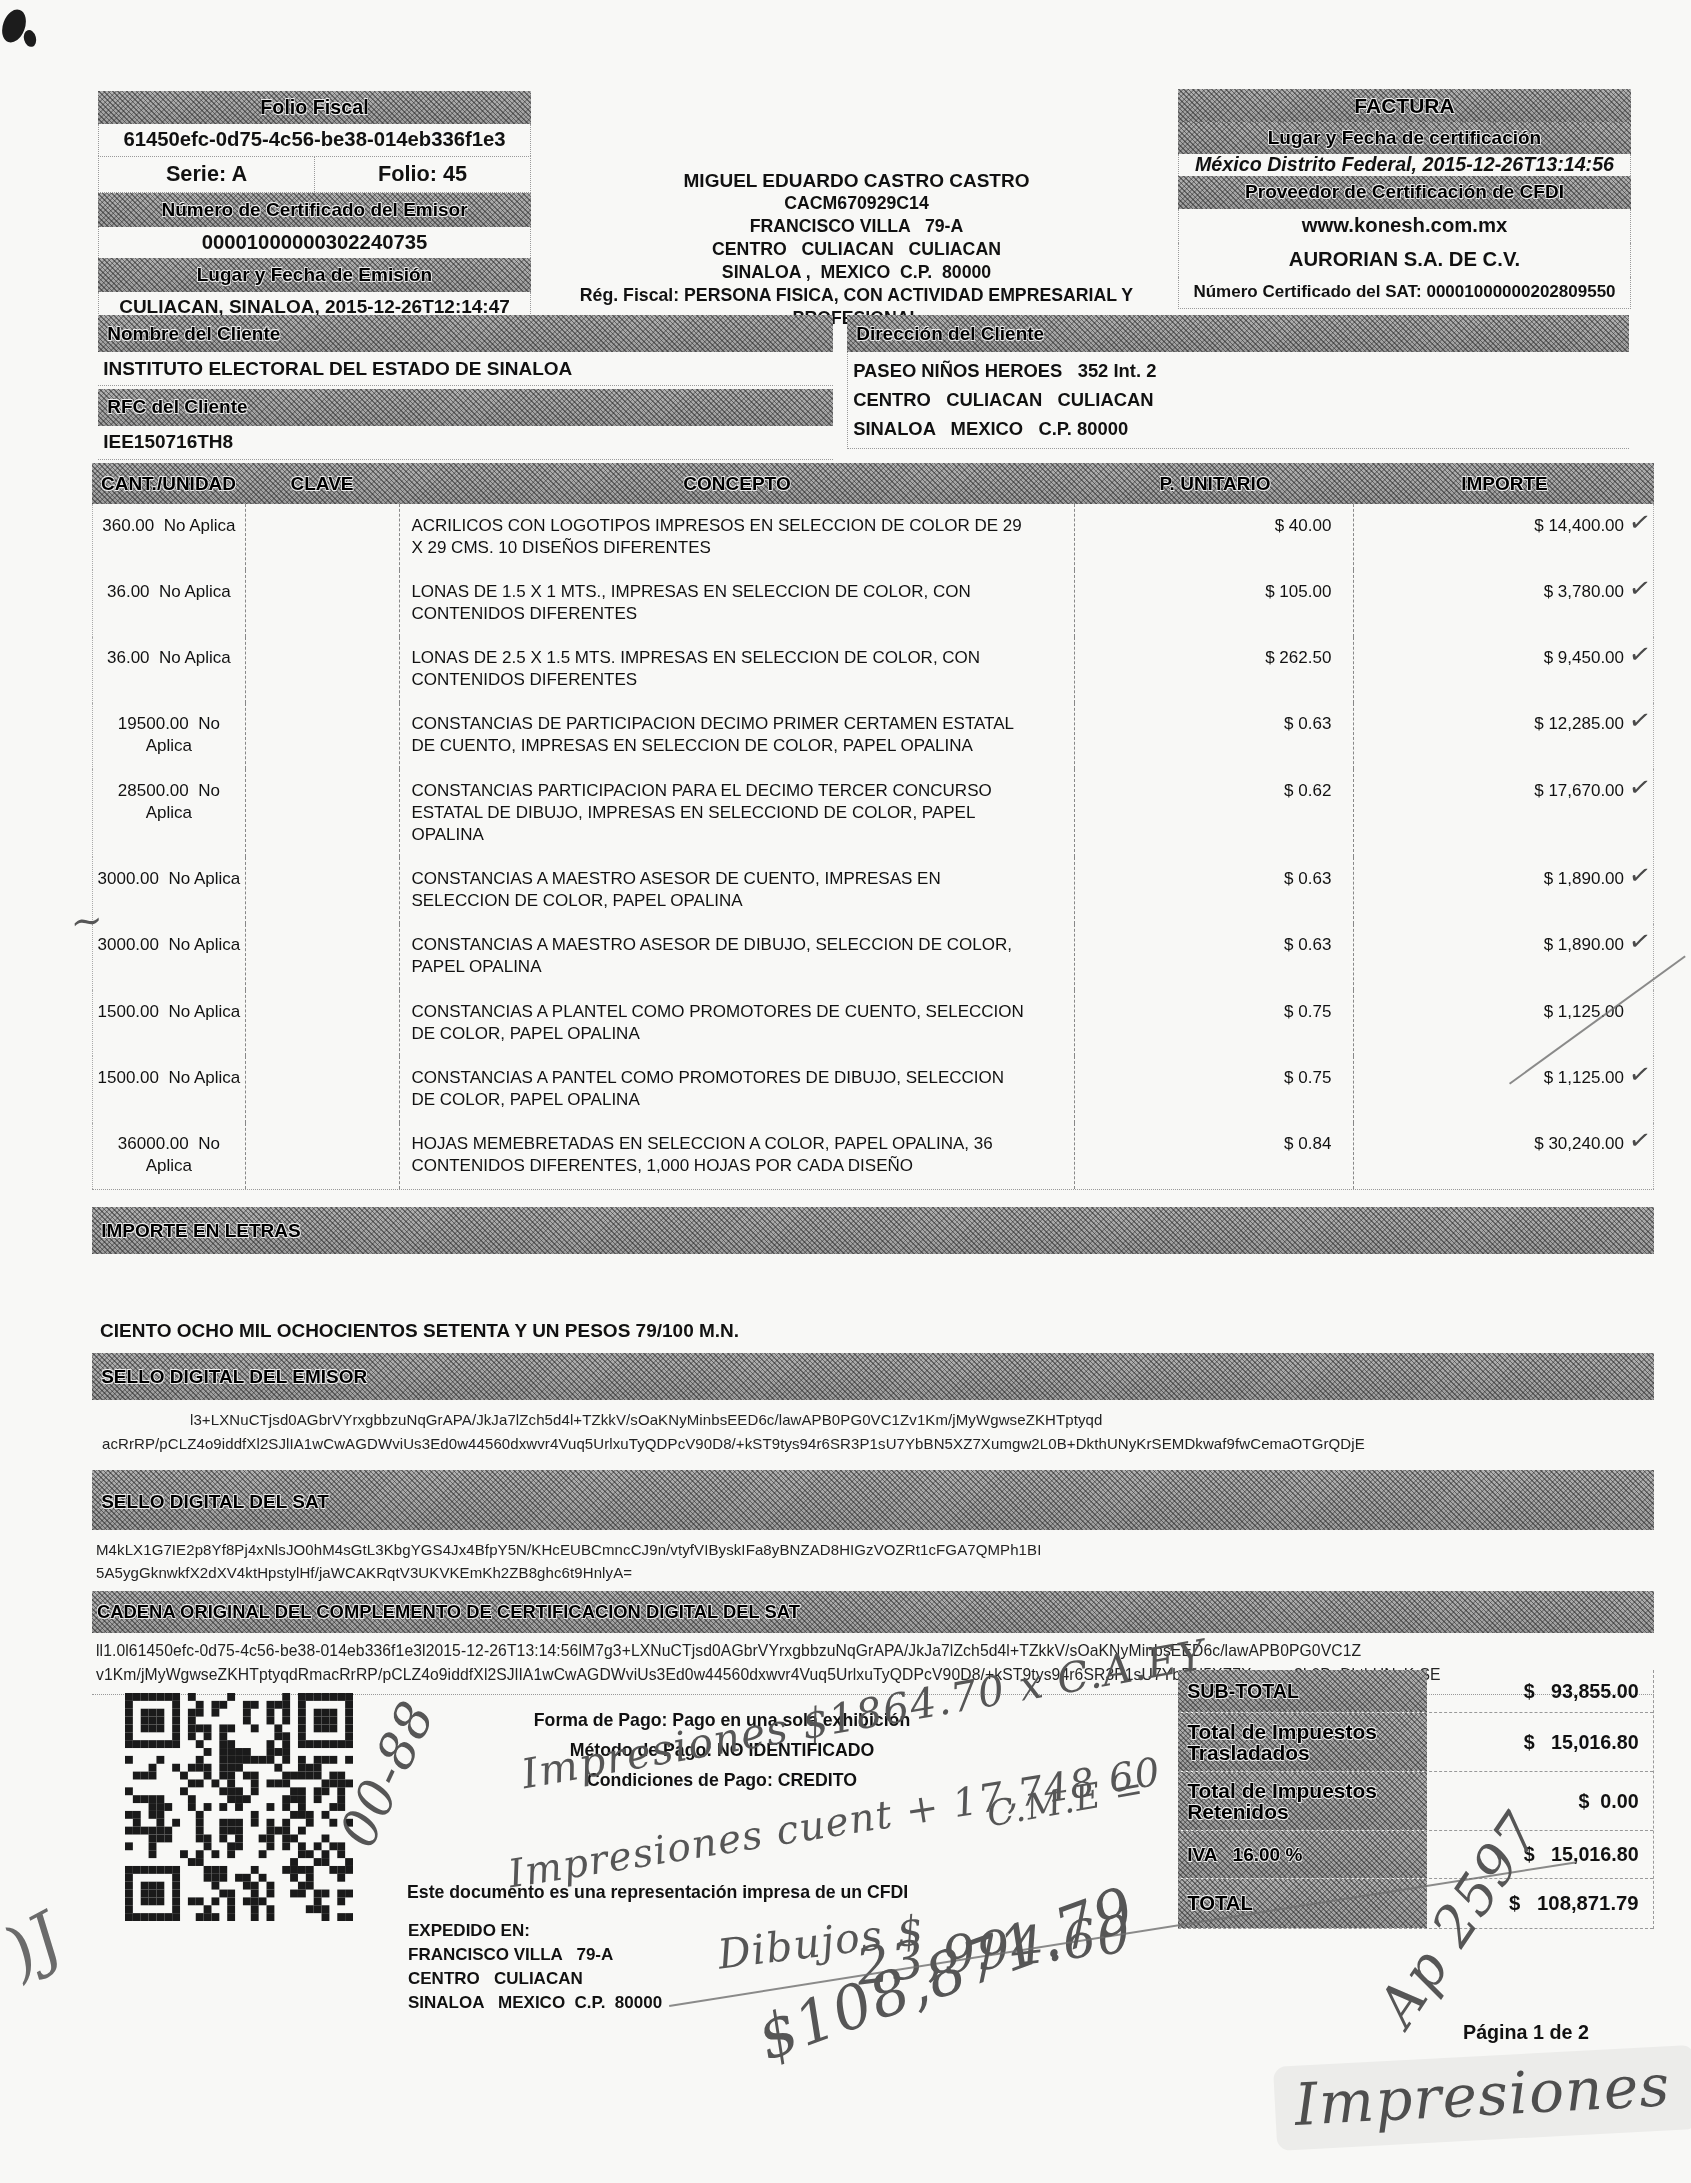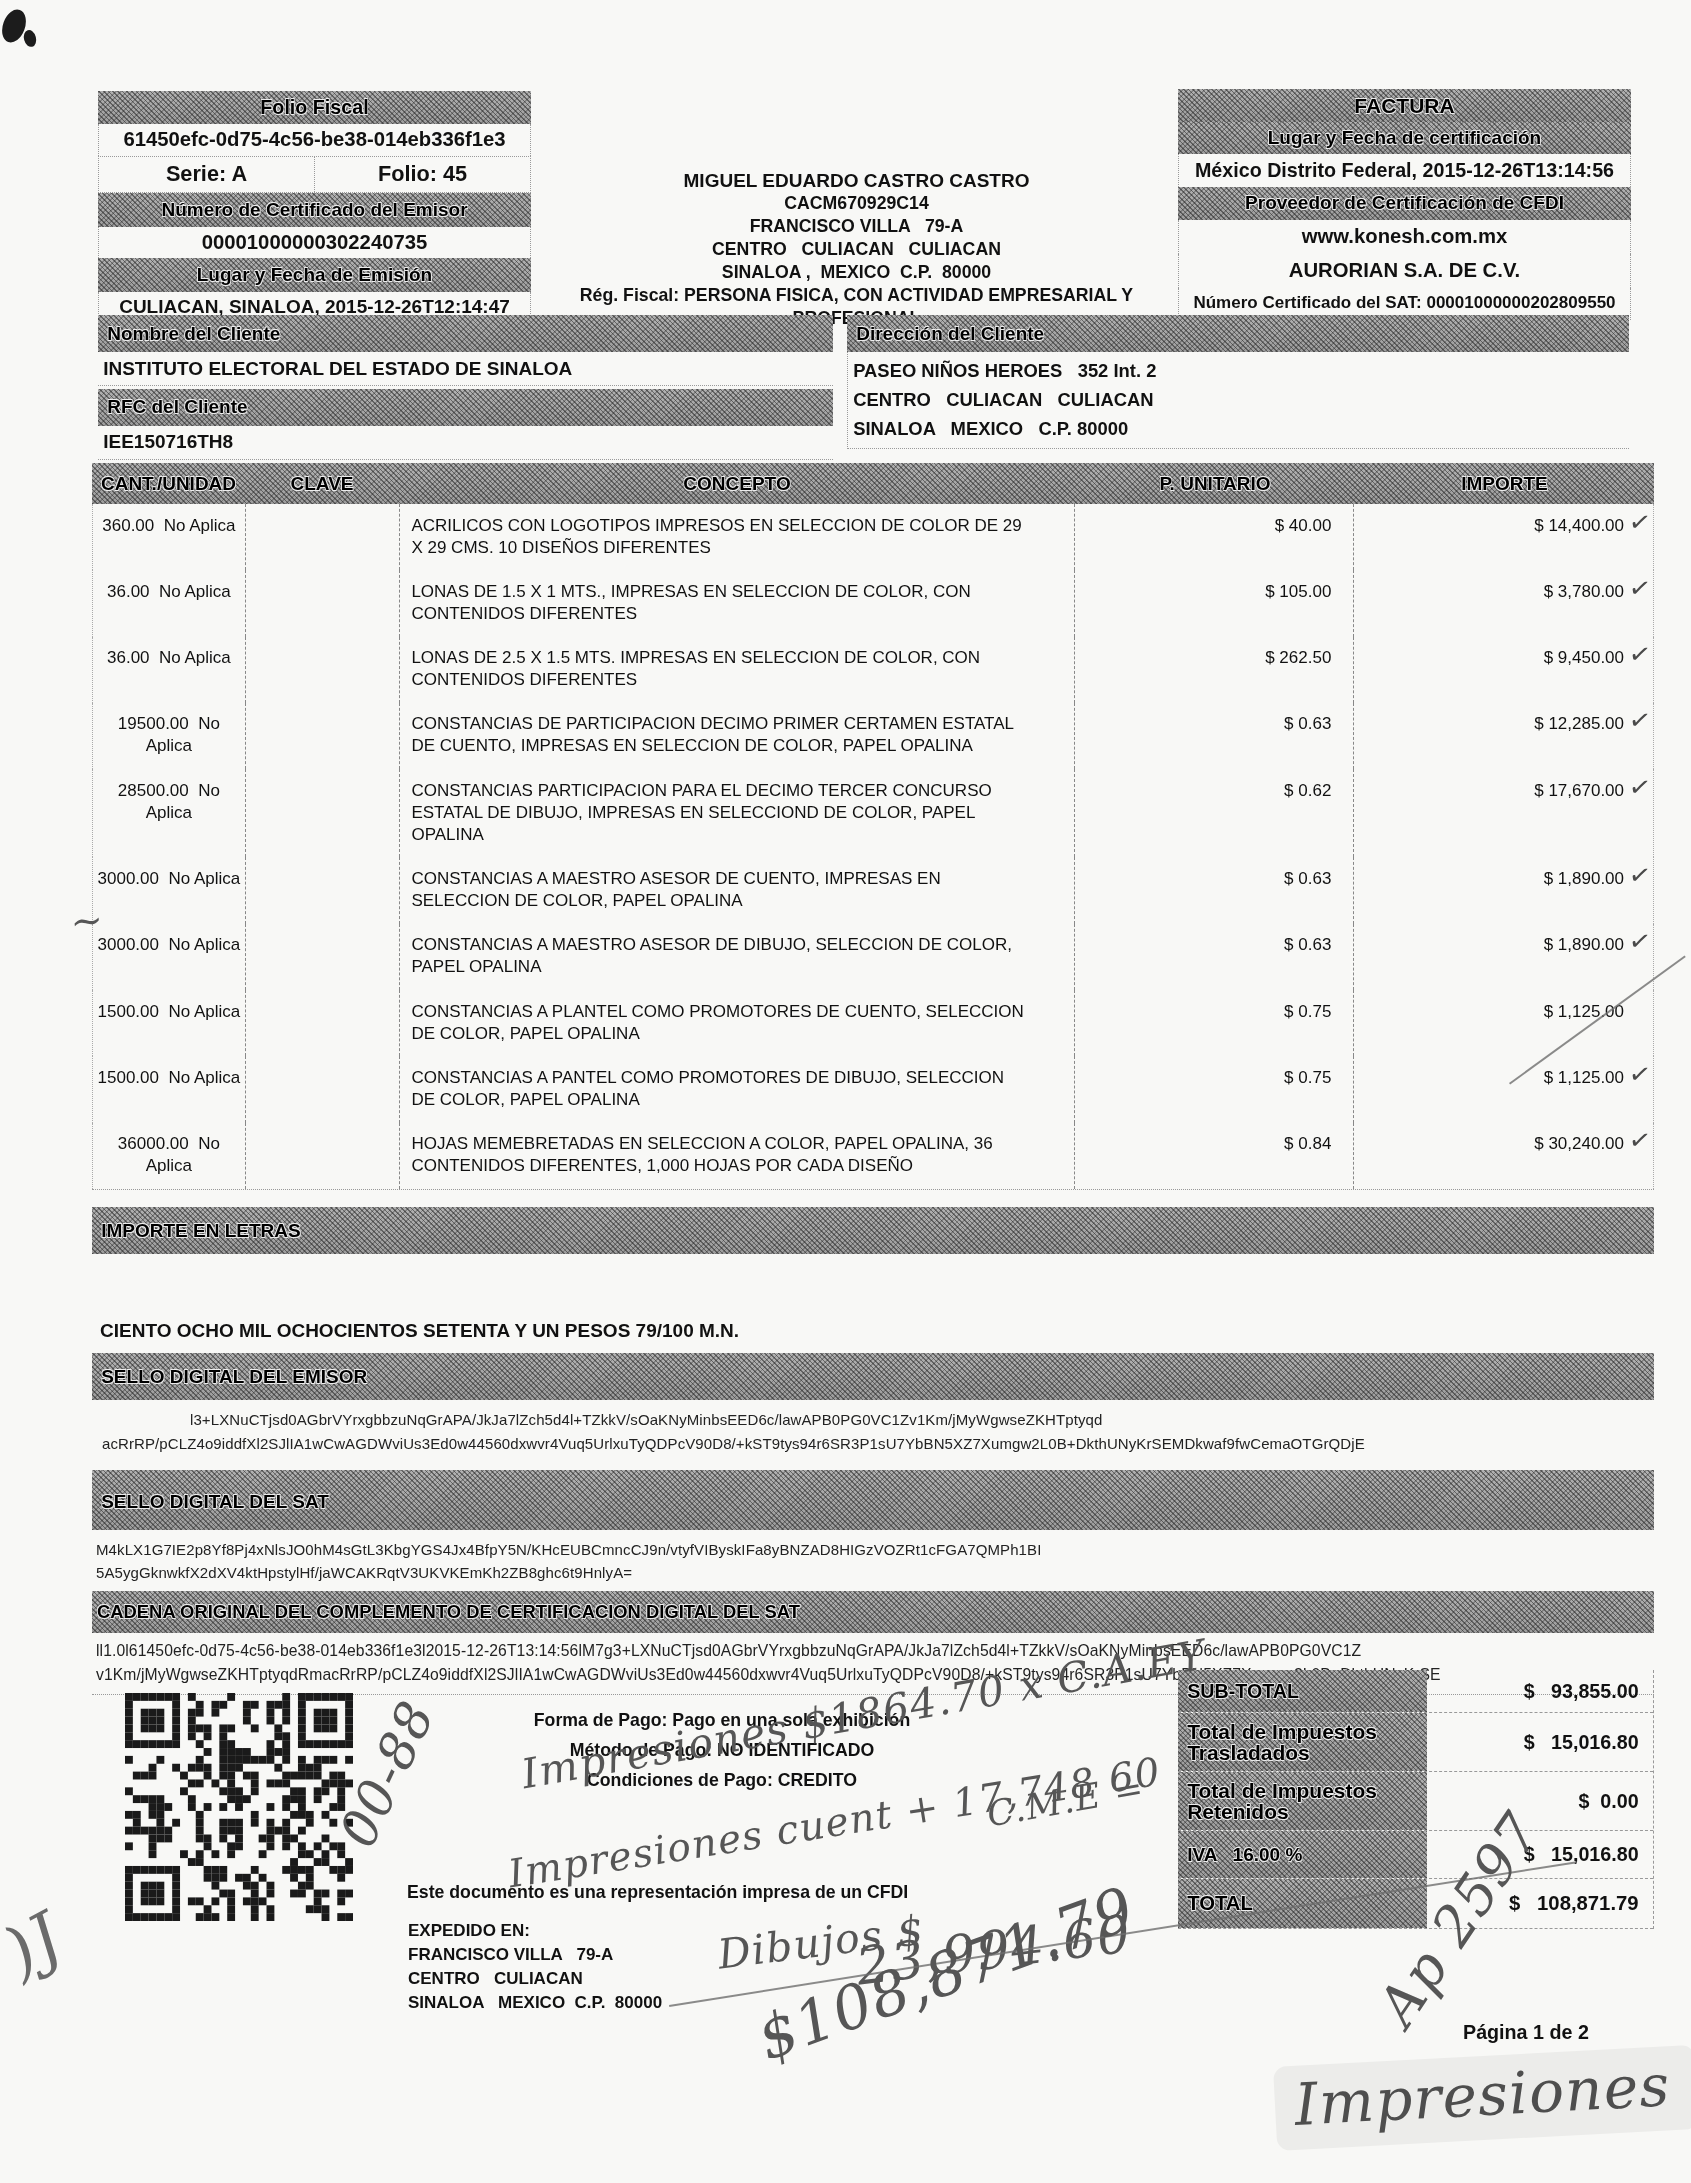--- a/index.html
+++ b/index.html
@@ -69,21 +69,21 @@
     <div class="val pre">CACM670929C14</div>
     <div class="val pre">FRANCISCO VILLA   79-A</div>
     <div class="val pre">CENTRO   CULIACAN   CULIACAN</div>
     <div class="val pre">SINALOA ,  MEXICO  C.P.  80000</div>
     <div class="val">Rég. Fiscal: PERSONA FISICA, CON ACTIVIDAD EMPRESARIAL Y PROFESIONAL</div>
   </div>
 
   <div class="abs" style="left:1178px;top:89px;width:453px;">
     <div class="bar center" style="height:33px;font-size:21px;">FACTURA</div>
     <div class="bar center" style="height:31.5px;font-size:19px;">Lugar y Fecha de certificación</div>
-    <div class="dotside val" style="height:33px;display:flex;align-items:center;justify-content:center;font-size:19.7px;">México Distrito Federal, 2015-12-26T13:14:56</div>
+    <div class="dotside val" style="height:22px;display:flex;align-items:center;justify-content:center;font-size:19.7px;font-style:italic;">México Distrito Federal, 2015-12-26T13:14:56</div>
     <div class="bar center" style="height:33px;font-size:19px;">Proveedor de Certificación de CFDI</div>
     <div class="dotside" style="height:34px;display:flex;align-items:center;justify-content:center;font-size:20.3px;font-weight:700;">www.konesh.com.mx</div>
     <div class="dotside val" style="height:34px;display:flex;align-items:center;justify-content:center;font-size:20.3px;">AURORIAN S.A. DE C.V.</div>
     <div class="dotside val" style="height:31.5px;display:flex;align-items:center;justify-content:center;font-size:17px;border-bottom:1.3px dotted #9a9a9a;">Número Certificado del SAT: 00001000000202809550</div>
   </div>
 
   <div class="abs" style="left:98px;top:315px;width:735px;">
     <div class="bar" style="height:37px;font-size:19px;padding-left:9.2px;">Nombre del Cliente</div>
     <div class="val" style="height:33px;display:flex;align-items:center;font-size:19px;padding-left:5.2px;border-bottom:1.3px dotted #9a9a9a;">INSTITUTO ELECTORAL DEL ESTADO DE SINALOA</div>
     <div class="bar" style="height:37px;font-size:19px;padding-left:9.2px;margin-top:2.6px;">RFC del Cliente</div>

